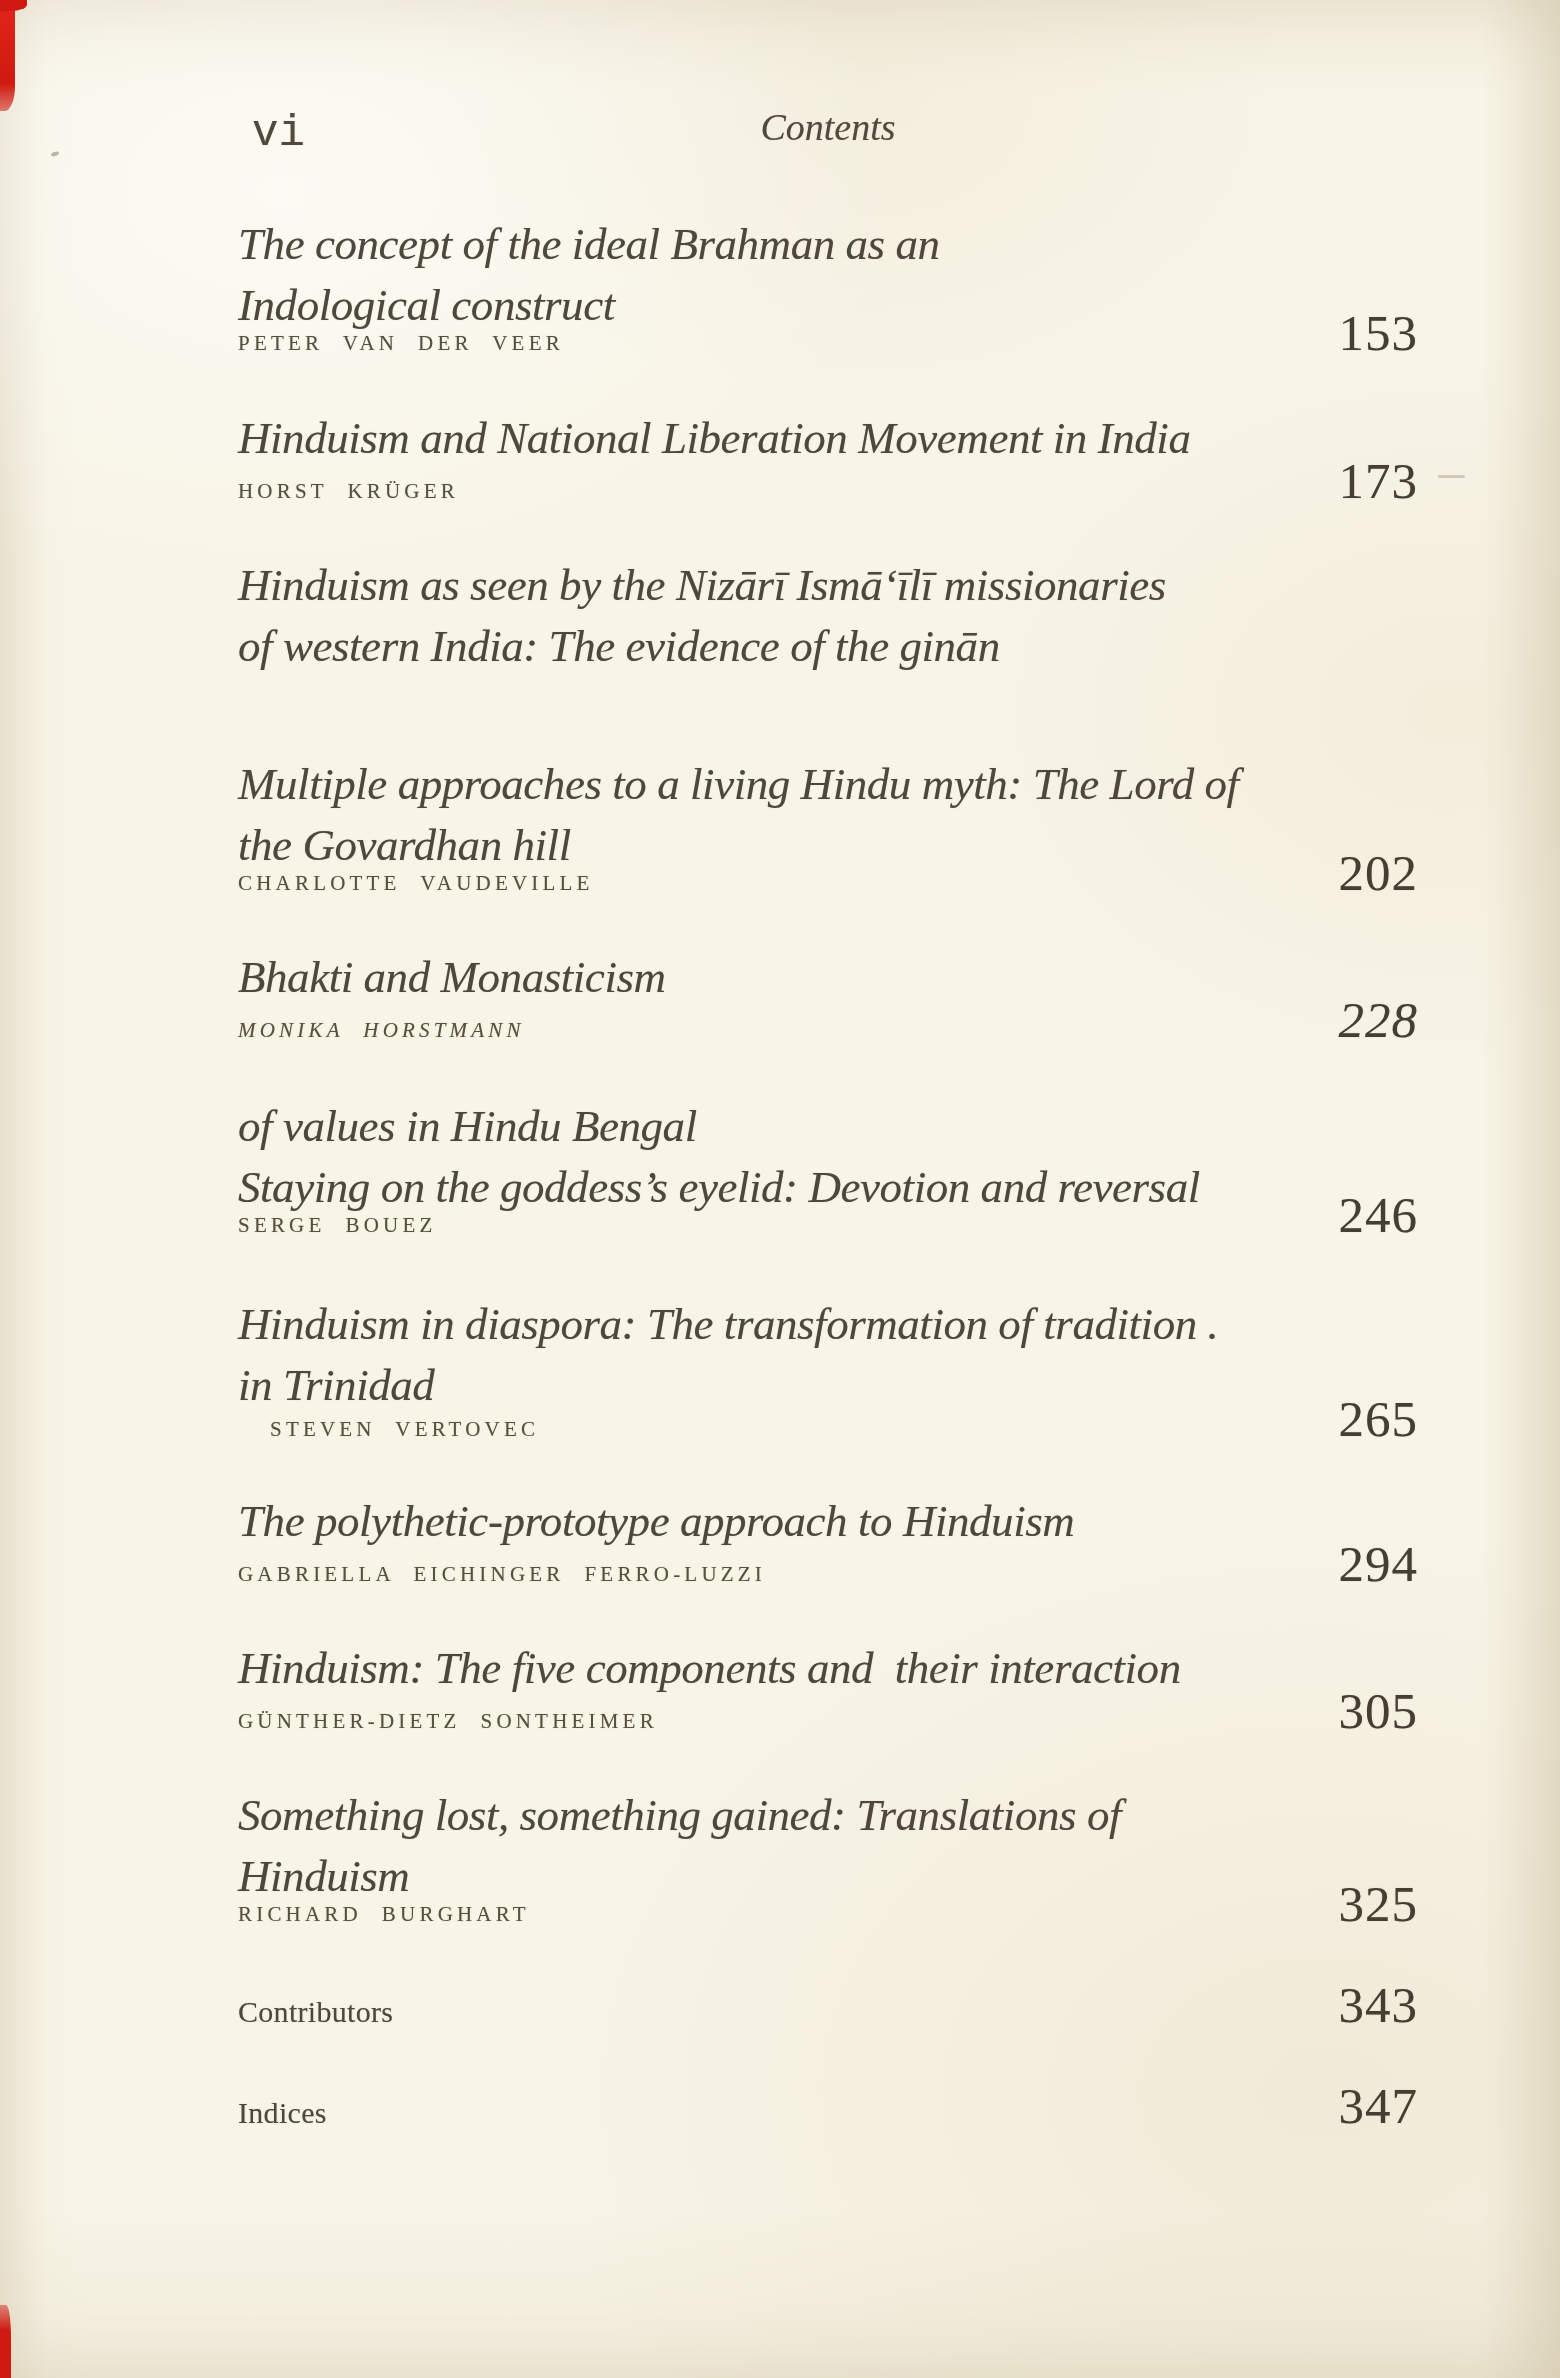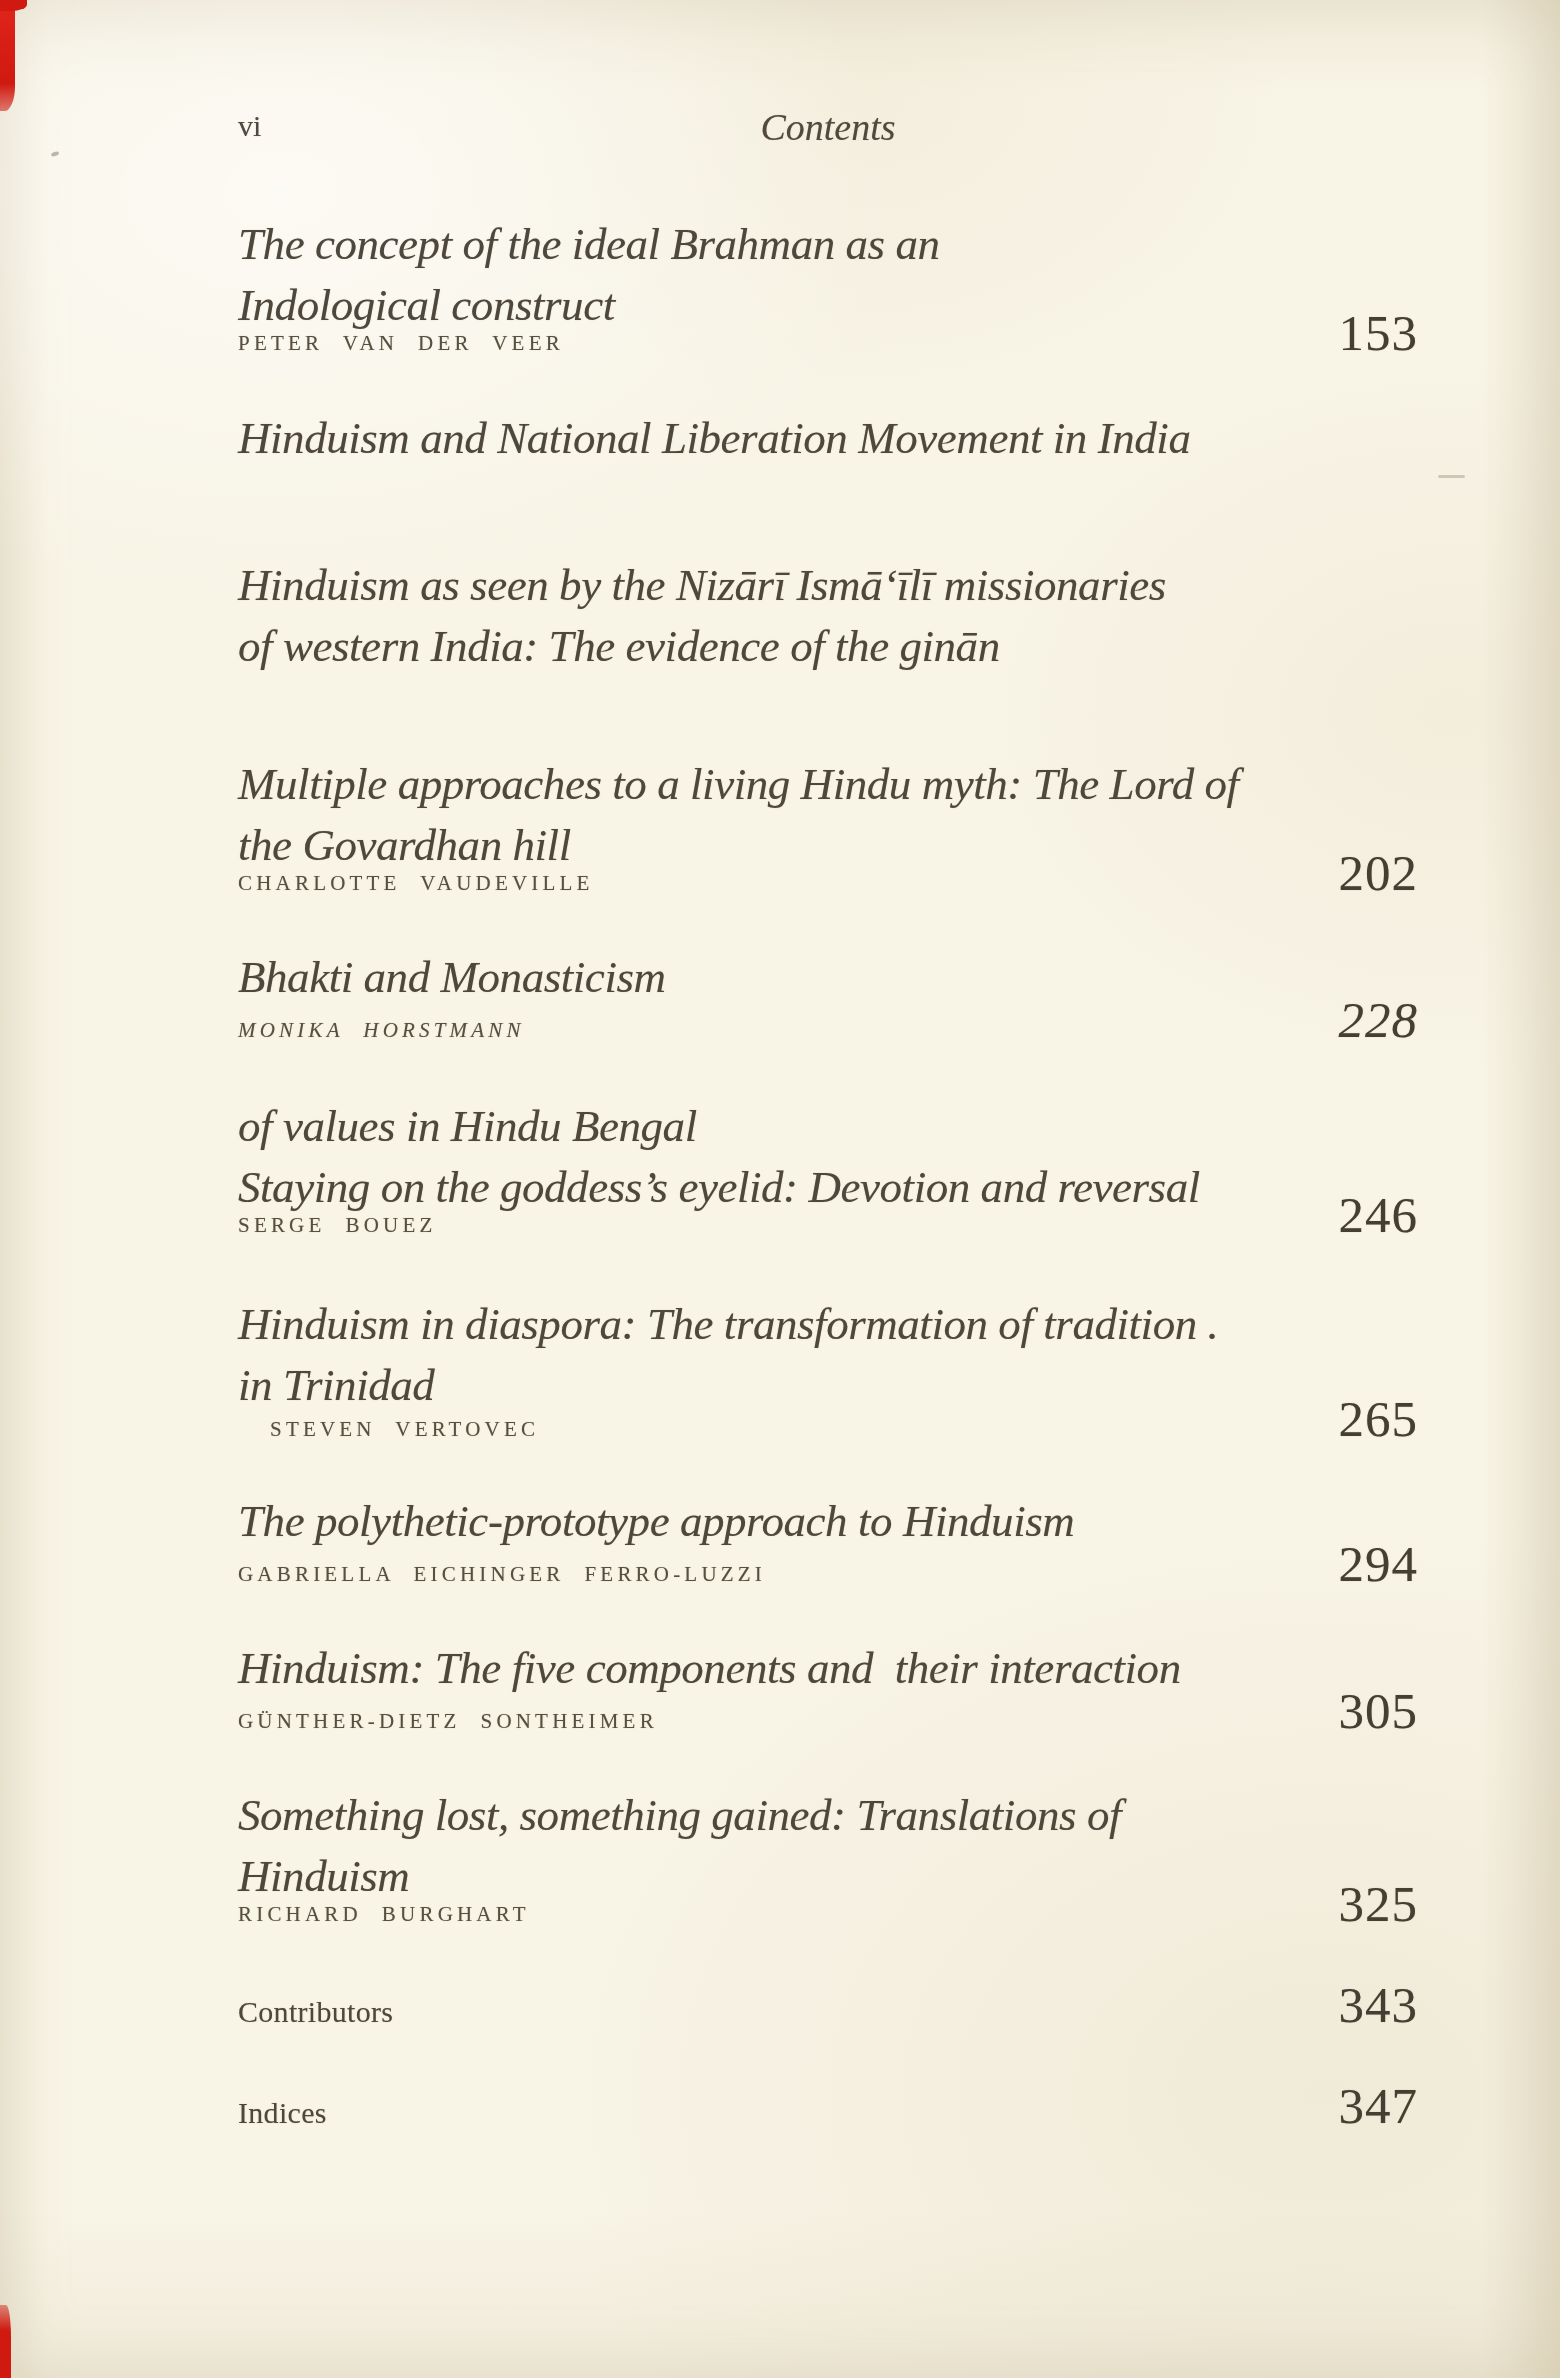--- a/index.html
+++ b/index.html
@@ -29,22 +29,22 @@
       radial-gradient(1089px 792px at 85% 88%, rgba(208,193,158,.20), transparent 72%),
       radial-gradient(693px 515px at 93% 30%, rgba(214,199,164,.16), transparent 70%),
       radial-gradient(594px 416px at 55% 4%, rgba(222,210,180,.18), transparent 75%),
       linear-gradient(to right, rgba(190,175,140,.14), transparent 3%, transparent 95%, rgba(193,178,143,.26)),
       linear-gradient(to bottom, rgba(200,188,155,.12), transparent 4%, transparent 93%, rgba(198,186,152,.16));
   }
   .content{position:absolute;left:238px;top:0;width:1180px;height:100%;}
   .content *{text-shadow:0 0 1px rgba(78,71,60,.35);}
 
   .folio{
-    position:absolute;left:0;top:111px;
-    font-size:30px;line-height:1;color:var(--ink-head);
+    position:absolute;left:14px;top:111px;
+    font-size:44px;line-height:1;color:var(--ink-head);font-family:Liberation Mono, monospace;
   }
   .running-head{
     position:absolute;left:0;right:0;top:108px;text-align:center;
     font-style:italic;font-size:38px;line-height:1;color:var(--ink-head);
   }
 
   .entry{position:absolute;left:0;right:0;}
   .title{
     font-style:italic;font-size:45px;line-height:61px;
     letter-spacing:-0.01em;color:var(--ink-title);
@@ -115,20 +115,24 @@
     <div class="byline" style="top: 94px;">
       <span class="author">PETER VAN DER VEER</span>
       <span class="pagenum">153</span>
     </div>
   </div>
 
   <div class="entry" style="top: 408px;">
     <div class="title">
             <div class="title-line">Hinduism and National Liberation Movement in India</div>
           </div>
+    <div class="byline" style="top: 48px;">
+      <span class="author">HORST KRÜGER</span>
+      <span class="pagenum">173</span>
+    </div>
   </div>
 
   <div class="entry" style="top: 555px;">
     <div class="title">
             <div class="title-line">Hinduism as seen by the Nizārī Ismā‘īlī missionaries</div>
             <div class="title-line">of western India: The evidence of the ginān</div>
           </div>
   </div>
 
   <div class="entry" style="top: 754px;">

